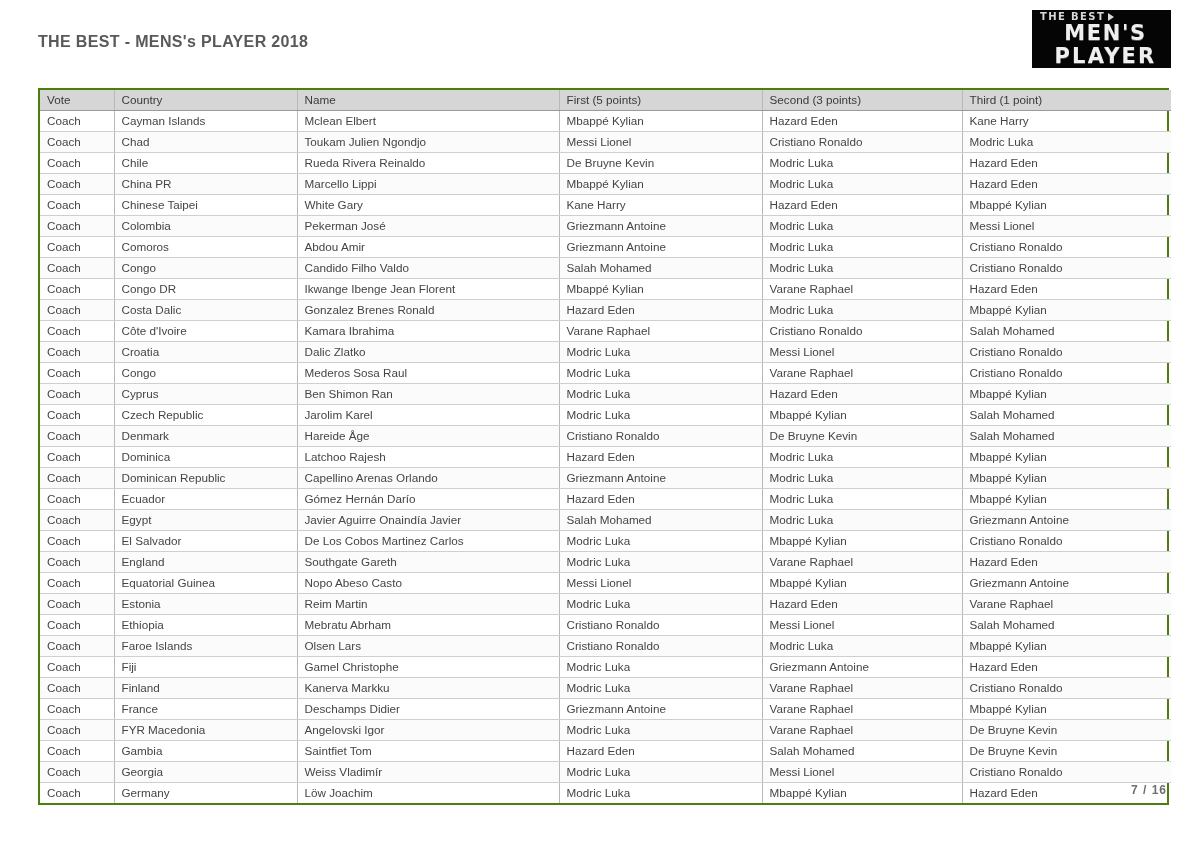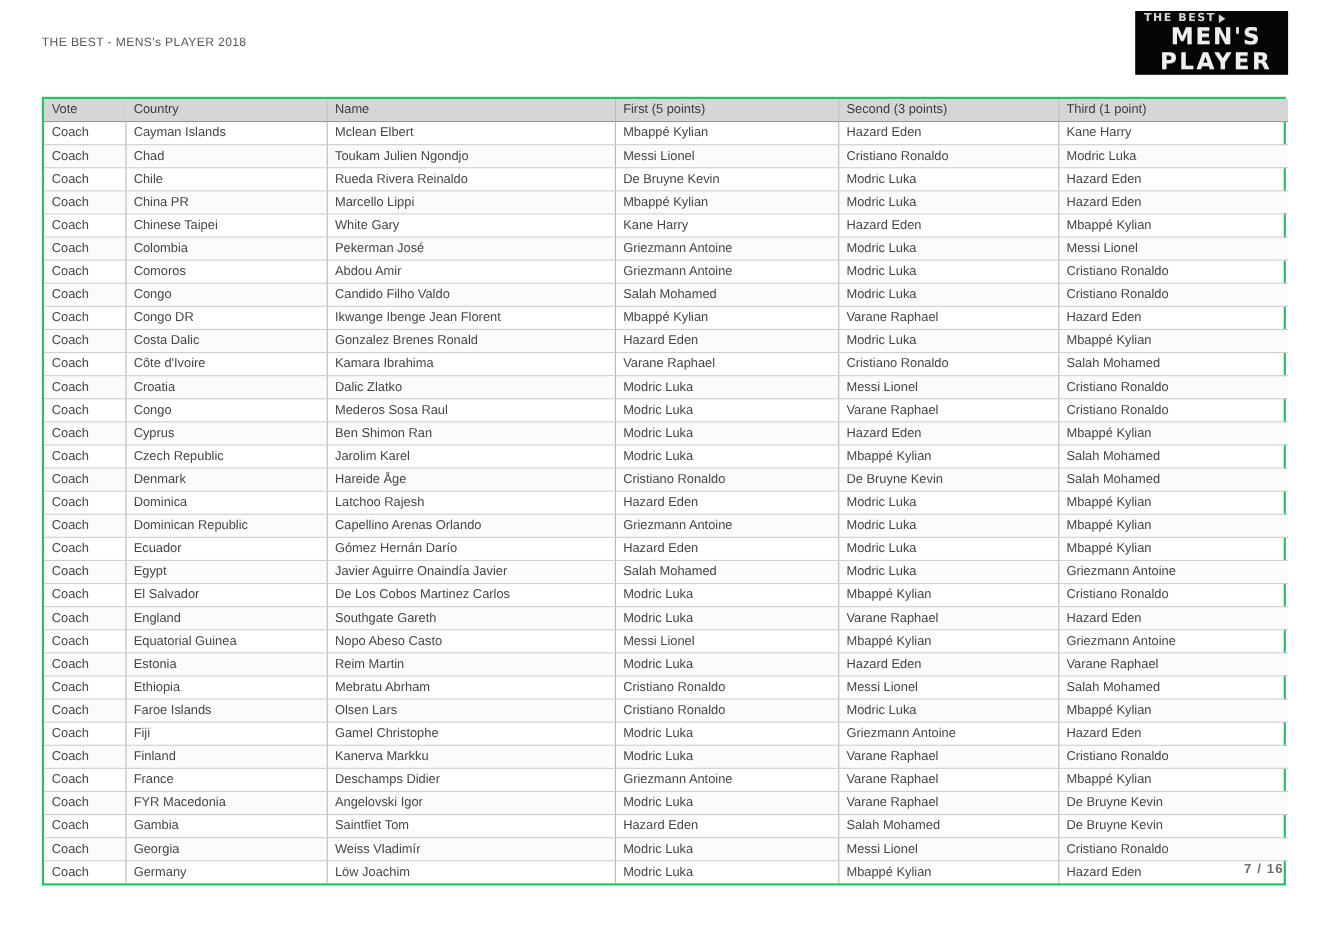--- a/index.html
+++ b/index.html
@@ -26,24 +26,24 @@
     position: absolute;
     left: 0;
     top: 0;
     right: 0;
     height: 86px;
   }
   .doc-title {
     position: absolute;
     left: 38px;
     top: 33px;
-    font-size: 11px;
+    font-size: 16px;
     letter-spacing: 0.35px;
     color: #595959;
-    font-weight: normal;
+    font-weight: bold;
     white-space: nowrap;
   }
 
   
   .logo-wrap {
     position: absolute;
     right: 27px;
     top: 8px;
     width: 143px;
     height: 62px;
@@ -96,21 +96,21 @@
   .logo-line3 {
     letter-spacing: 2.2px;
   }
 
   
   .table-wrap {
     position: absolute;
     left: 38px;
     top: 88px;
     width: 1131px;
-    border: 2px solid #22c55e;
+    border: 2px solid #4d7c0f;
     box-sizing: border-box;
     background: #ffffff;
   }
   table.vote-table {
     border-collapse: collapse;
     width: 100%;
     table-layout: fixed;
     font-size: 11.7px;
   }
   table.vote-table th,

